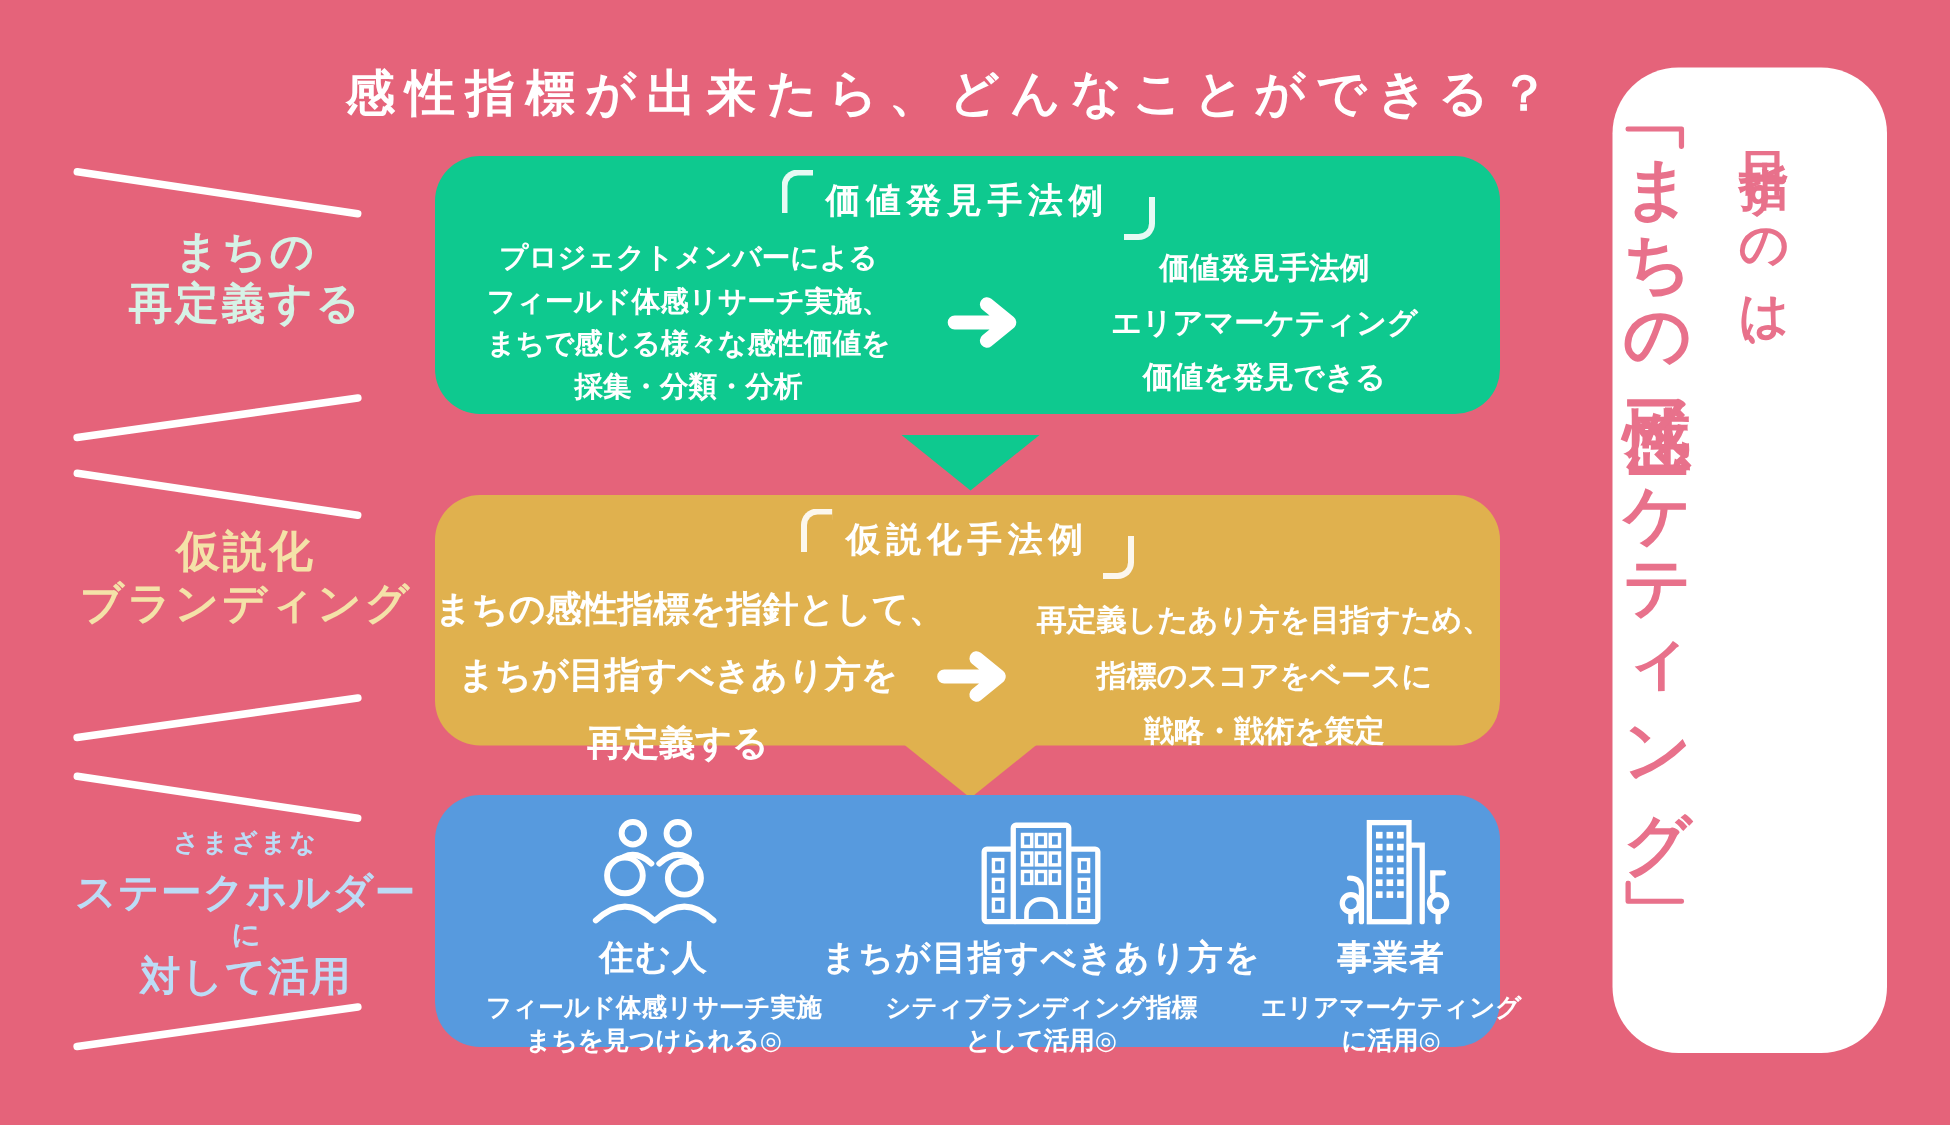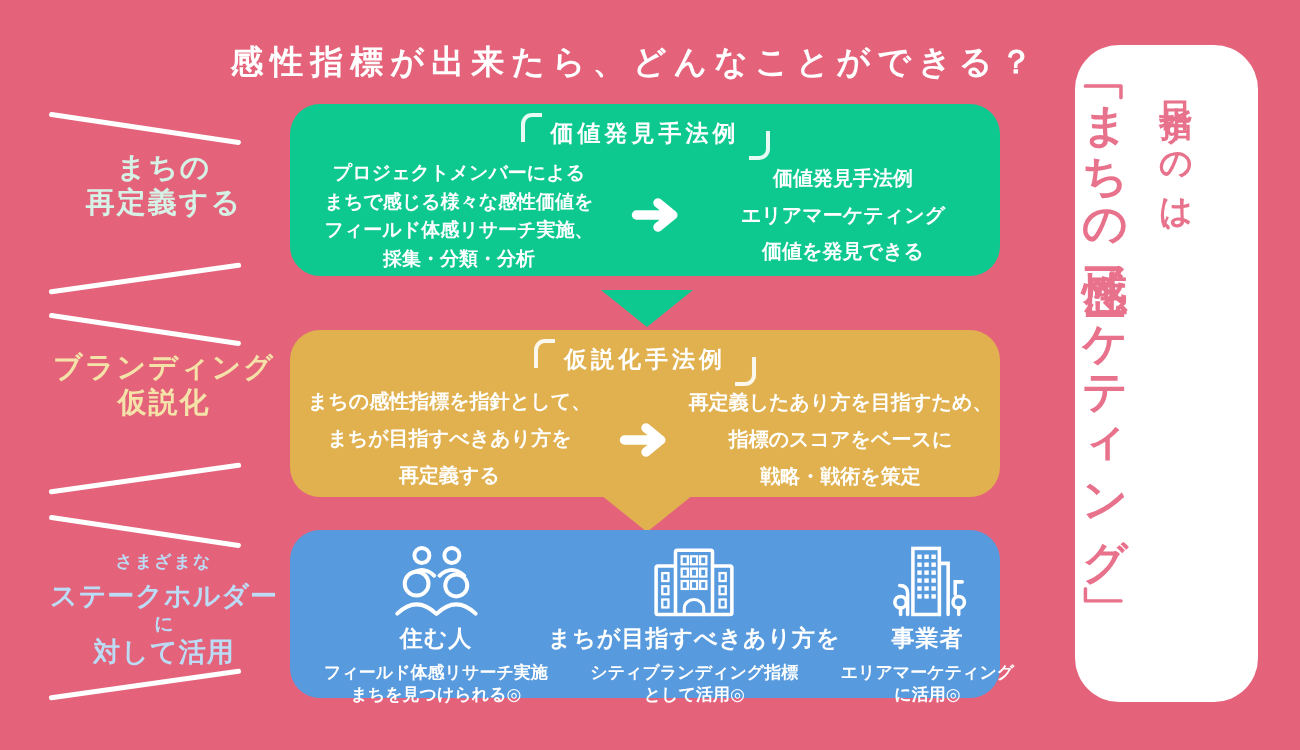--- a/index.html
+++ b/index.html
@@ -58,21 +58,21 @@
   }
   .br-close{
     width:17px;height:25px;flex:0 0 auto;
     border-right:4px solid rgba(255,255,255,.9);border-bottom:4px solid rgba(255,255,255,.9);
     border-bottom-right-radius:11px;margin-left:9px;margin-top:13px;
   }
   .bcontent{display:flex;align-items:center;justify-content:center;margin-top:4px;}
   .tcol{text-align:center;white-space:nowrap;}
   #box-value .tcol.left{width:324px;font-size:19px;line-height:1.5;}
   #box-value .tcol.right{width:300px;font-size:20px;line-height:1.82;}
-  #box-hypo .tcol.left{width:324px;font-size:20px;line-height:1.85;font-family:Liberation Mono, monospace;}
+  #box-hypo .tcol.left{width:324px;font-size:24px;line-height:1.85;}
   #box-hypo .tcol.right{width:324px;font-size:20px;line-height:1.85;}
   .arrow{width:56px;height:40px;margin:0 8px;flex:0 0 auto;}
   .tri{position:absolute;width:0;height:0;border-left:46px solid transparent;border-right:46px solid transparent;}
   #tri-green{top:290px;left:601px;border-top:37px solid var(--green);}
   #tri-yellow{top:495px;left:601px;border-top:37px solid var(--yellow);}
   
   .stakes{display:flex;justify-content:space-between;padding:12px 34px 0 34px;}
   .stake{text-align:center;}
   .stake .icon{height:76px;display:flex;align-items:flex-end;justify-content:center;}
   .stake .name{font-size:23px;letter-spacing:1px;margin-top:5px;white-space:nowrap;}
@@ -100,41 +100,41 @@
 <div class="wline down" style="top:327px"></div>
 <div class="wline up" style="top:476px"></div>
 <div class="wline down" style="top:529px"></div>
 <div class="wline up" style="top:682px"></div>
 
 <div class="lg" id="lg1">
   <div class="big">まちの</div>
   <div class="big">再定義する</div>
 </div>
 <div class="lg" id="lg2">
+  <div class="big">仮説化</div>
   <div class="big">ブランディング</div>
-  <div class="big">仮説化</div>
 </div>
 <div class="lg" id="lg3">
   <div class="eyebrow">さまざまな</div>
   <div class="big">ステークホルダー</div>
   <div class="mid">に</div>
   <div class="big">対して活用</div>
 </div>
 
 <div class="mbox" id="box-value">
   <div class="btitle">
     <span class="br-open"></span>
     <span>価値発見手法例</span>
     <span class="br-close"></span>
   </div>
   <div class="bcontent">
     <div class="tcol left">
       <div>プロジェクトメンバーによる</div>
+      <div>フィールド体感リサーチ実施、</div>
       <div>まちで感じる様々な感性価値を</div>
-      <div>フィールド体感リサーチ実施、</div>
       <div>採集・分類・分析</div>
     </div>
     <svg class="arrow" viewBox="0 0 60 40">
       <path d="M8 20 H45 M31 7 L47 20 L31 33" stroke="#fff" stroke-width="10" fill="none" stroke-linecap="round" stroke-linejoin="round"></path>
     </svg>
     <div class="tcol right">
       <div>価値発見手法例</div>
       <div>エリアマーケティング</div>
       <div>価値を発見できる</div>
     </div>

